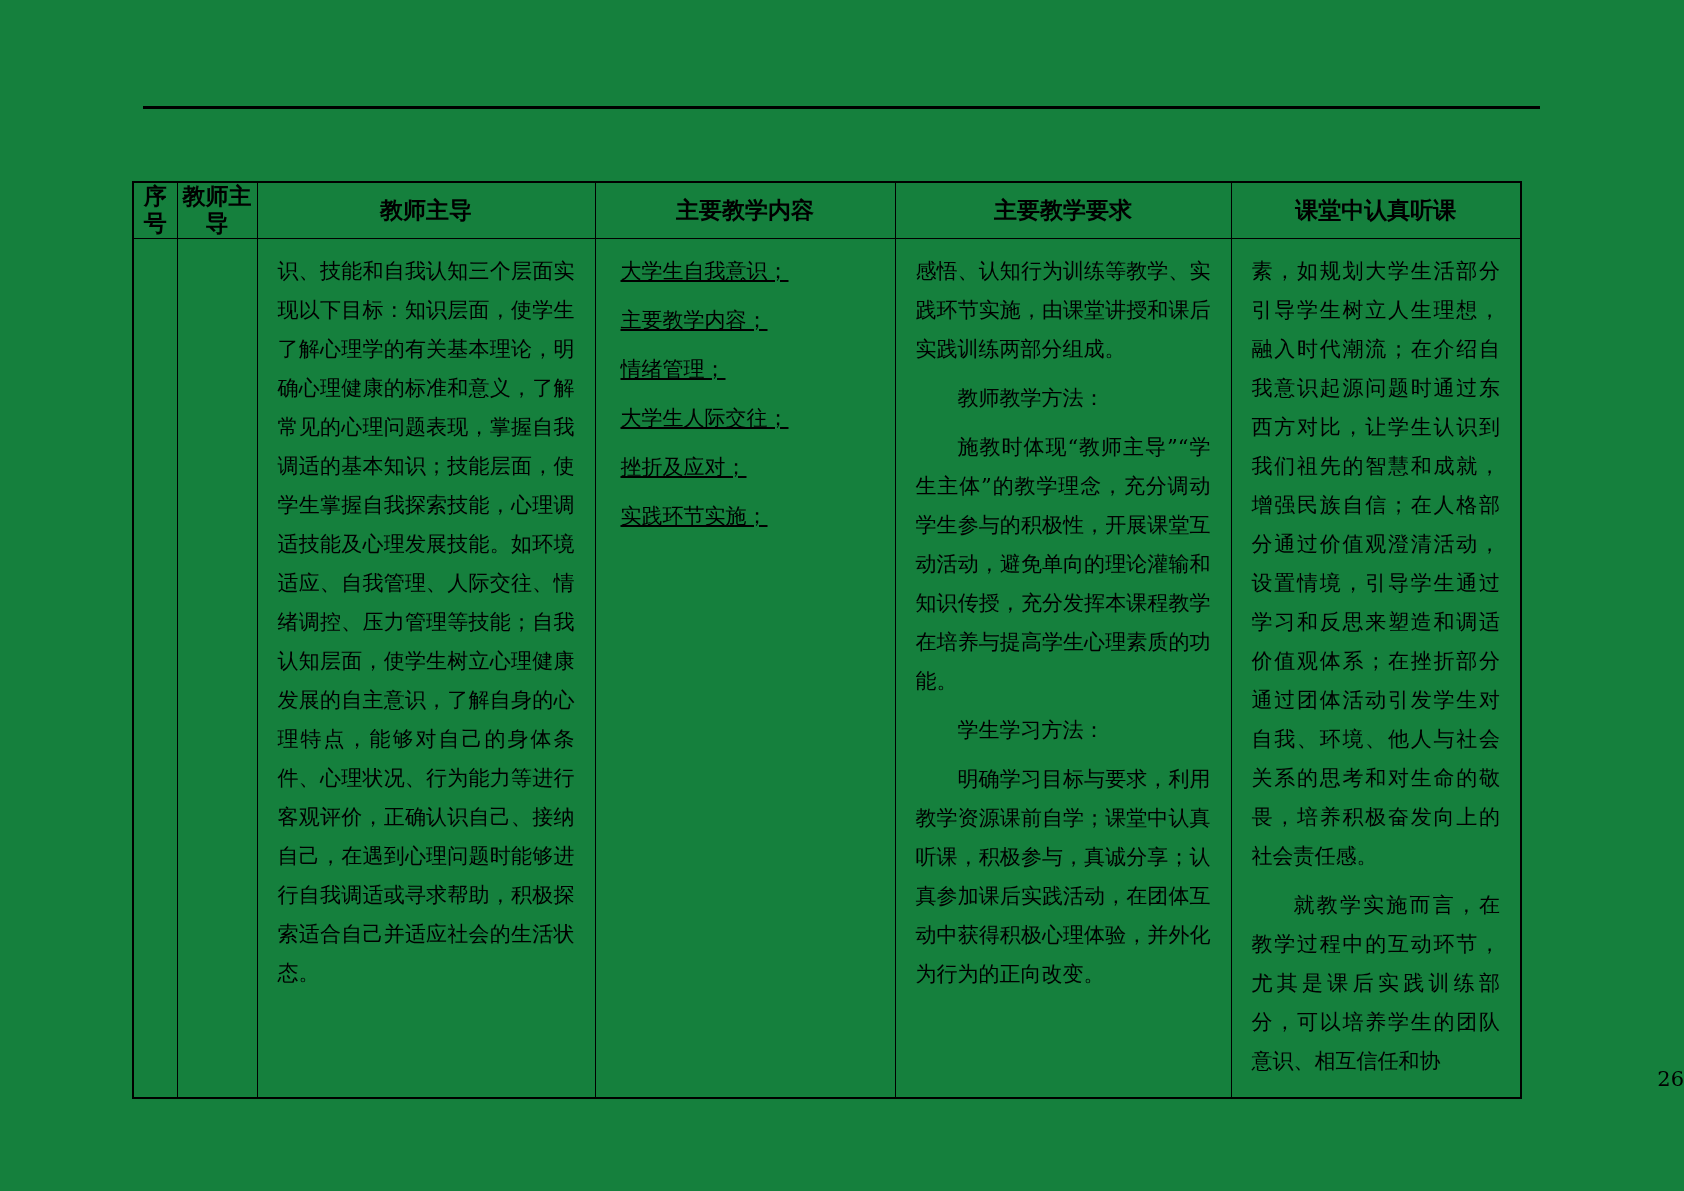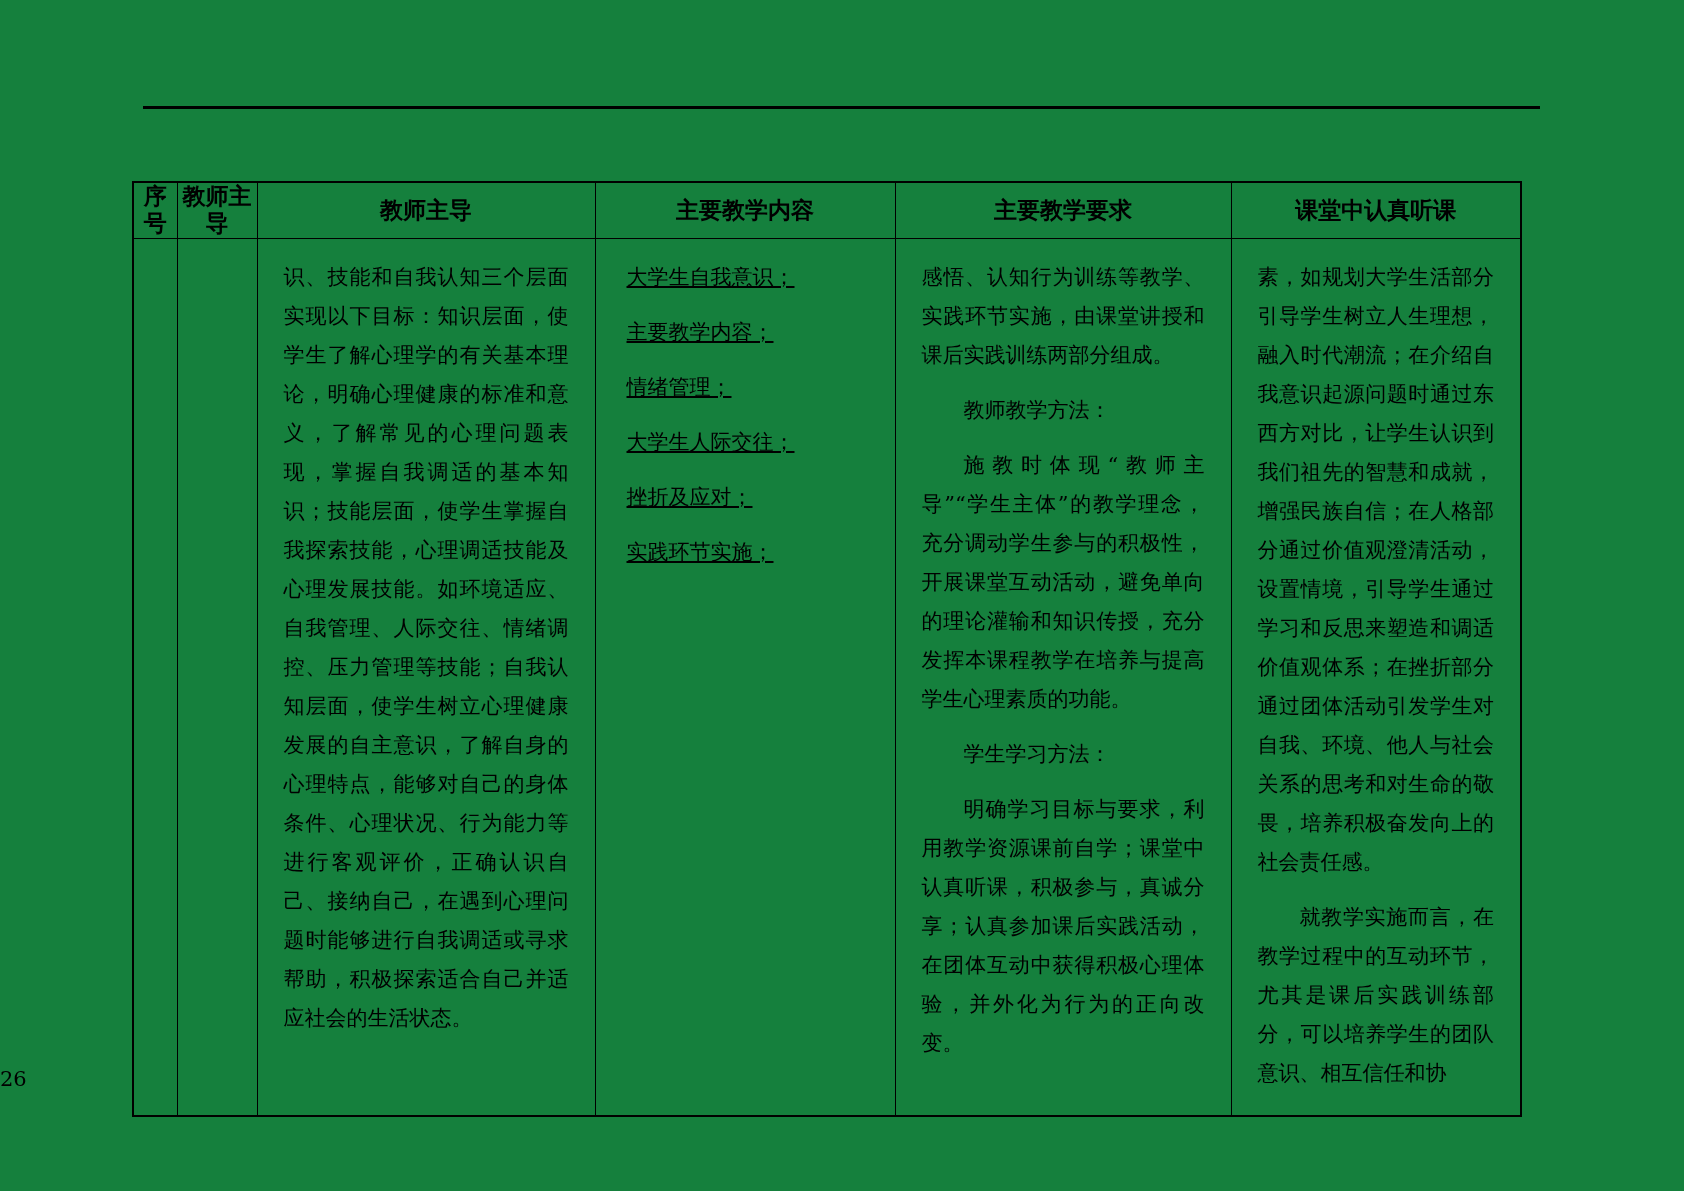--- a/index.html
+++ b/index.html
@@ -53,40 +53,40 @@
     vertical-align: top;
     font-size: 21px;
     line-height: 39px;
     padding: 3px 10px 6px 10px;
     word-break: break-all;
   }
   .course-table tbody tr {
     height: 733px;
   }
   .para {
-    margin: 16px;
+    margin: 10px;
     text-align: justify;
     text-justify: inter-character;
   }
   .para.indent {
     text-indent: 2em;
   }
   td.content-col {
     padding-left: 15px;
   }
   td.content-col .para {
     text-align: left;
     text-decoration: underline;
   }
   .page-number {
     position: absolute;
     top: 1066px;
     left: 0;
     width: 100%;
-    text-align: left;
+    text-align: right;
     font-size: 21px;
     line-height: 26px;
     color: #000000;
   }
 </style>
 </head>
 <body>
 
 <div class="page">
 

